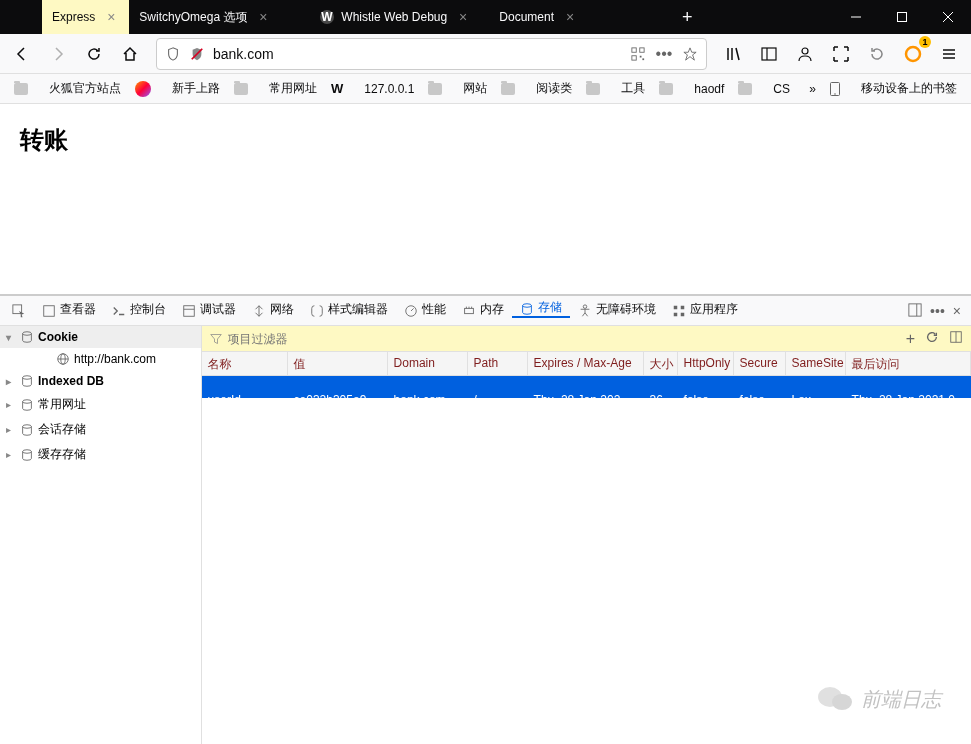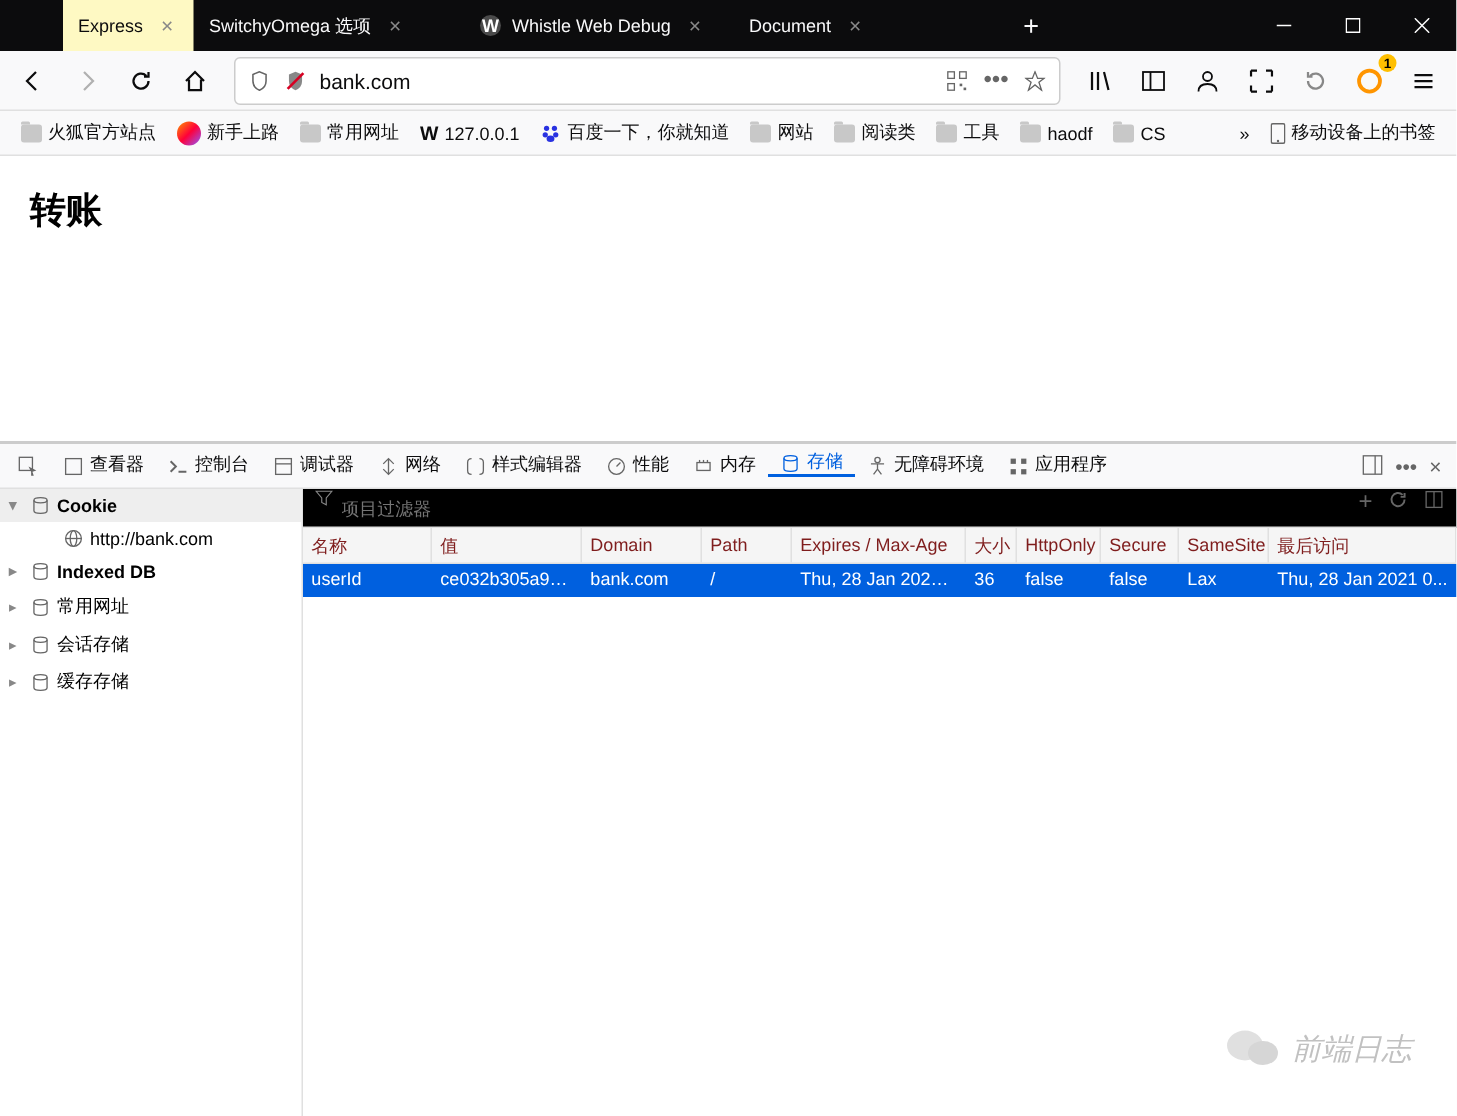--- a/index.html
+++ b/index.html
@@ -17,46 +17,46 @@
 .navbar{height:40px;background:#f9f9fa;display:flex;align-items:center;padding:0 6px;gap:4px;border-bottom:1px solid #e0e0e0}
 .nav-btn{width:32px;height:32px;display:flex;align-items:center;justify-content:center;border-radius:4px;color:#0c0c0d}
 .nav-btn.disabled{color:#b0b0b0}
 .urlbar{flex:1;height:32px;background:#fff;border:1px solid #ccc;border-radius:4px;display:flex;align-items:center;padding:0 4px;margin:0 6px}
 .url-icon{width:24px;height:24px;display:flex;align-items:center;justify-content:center;color:#666}
 .url-input{flex:1;border:none;outline:none;font-size:14px;color:#0c0c0d;padding:0 4px}
 .url-actions{display:flex;gap:2px}
 .badge{position:relative}
 .badge::after{content:"1";position:absolute;top:-2px;right:-2px;background:#ffbf00;color:#000;font-size:9px;width:12px;height:12px;border-radius:50%;display:flex;align-items:center;justify-content:center;font-weight:bold}
 .bookmarks{height:30px;background:#f9f9fa;display:flex;align-items:center;padding:0 8px;gap:2px;border-bottom:1px solid #e0e0e0}
-.bm{display:flex;align-items:center;gap:4px;padding:4px 6px;color:#0c0c0d;font-size:12px;white-space:nowrap}
+.bm{display:flex;align-items:center;gap:21px;padding:4px 6px;color:#0c0c0d;font-size:12px;white-space:nowrap}
 .bm-folder{width:14px;height:12px;background:#c8c8c8;border-radius:2px;position:relative}
 .bm-folder::before{content:"";position:absolute;top:-2px;left:0;width:6px;height:2px;background:#c8c8c8;border-radius:1px 1px 0 0}
 .bm-spacer{flex:1}
 .content{height:190px;background:#fff;padding:20px}
 .content h1{font-size:24px;font-weight:bold;color:#000}
 .devtools{border-top:2px solid #ccc;background:#f9f9fa}
 .dt-tabs{height:30px;display:flex;align-items:center;border-bottom:1px solid #e0e0e0;padding:0 4px}
 .dt-tab{display:flex;align-items:flex-end;gap:4px;padding:0 8px;height:14px;color:#0c0c0d;font-size:12px;cursor:pointer}
 .dt-tab.active{color:#0060df;border-bottom:2px solid #0060df}
 .dt-icon{width:14px;height:14px}
 .dt-right{margin-left:auto;display:flex;gap:8px;padding-right:6px}
 .dt-body{display:flex;height:420px;background:#fff}
 .dt-sidebar{width:218px;border-right:1px solid #e0e0e0;background:#fff}
 .tree-item{display:flex;align-items:center;padding:4px 6px;font-size:12px;cursor:pointer}
 .tree-item.bold{font-weight:bold;background:#eee}
 .tree-arrow{width:10px;display:inline-block;color:#888;font-size:10px}
 .tree-icon{width:14px;height:14px;margin:0 4px}
 .dt-main{flex:1;display:flex;flex-direction:column}
-.filter-bar{height:26px;border-bottom:1px solid #e0e0e0;display:flex;padding:0 8px;background:#000000}
+.filter-bar{height:26px;border-bottom:1px solid #e0e0e0;display:flex;align-items:center;padding:0 8px;background:#fef9c3}
 .filter-input{border:none;background:transparent;outline:none;font-size:12px;color:#888;flex:1}
 .filter-actions{display:flex;gap:10px;color:#666}
 .table-head{display:flex;height:24px;background:#f5f5f5;border-bottom:1px solid #e0e0e0}
 .th{padding:4px 6px;font-size:12px;border-right:1px solid #e0e0e0;color:#7f1d1d;overflow:hidden;white-space:nowrap}
 .table-row{display:flex;height:22px;background:#0060df;color:#fff}
-.td{padding:3px 6px;font-size:12px;overflow:hidden;white-space:nowrap;text-overflow:ellipsis}
+.td{padding:17px 6px;font-size:12px;overflow:hidden;white-space:nowrap;text-overflow:ellipsis}
 .c-name{width:86px}.c-val{width:100px}.c-dom{width:80px}.c-path{width:60px}.c-exp{width:116px}.c-size{width:34px}.c-http{width:56px}.c-sec{width:52px}.c-same{width:60px}.c-last{flex:1}
 .watermark{position:absolute;bottom:30px;right:30px;display:flex;align-items:center;gap:8px;opacity:0.6}
 .wm-text{font-size:20px;color:#999;font-style:italic;font-family:Liberation Mono, monospace}
 svg{display:block}
 .firefox-icon{width:16px;height:16px;background:linear-gradient(135deg,#ff9500,#ff0039,#9059ff);border-radius:50%}
 </style>
 </head>
 <body>
 
 <div class="titlebar">
@@ -210,32 +210,20 @@
     </div>
   <div class="bm">
       <span class="bm-folder"></span>
       <span>常用网址</span>
     </div>
   <div class="bm">
       <span style="font-weight:bold;font-size:13px">W</span>
       <span>127.0.0.1</span>
     </div>
   <div class="bm">
-      <span>
-        <svg width="14" height="14" viewBox="0 0 16 16">
-          <circle cx="5" cy="4" r="2" fill="#2932e1"></circle>
-          <circle cx="11" cy="4" r="2" fill="#2932e1"></circle>
-          <circle cx="4" cy="9" r="2" fill="#2932e1"></circle>
-          <circle cx="12" cy="9" r="2" fill="#2932e1"></circle>
-          <ellipse cx="8" cy="12" rx="3" ry="2.5" fill="#2932e1"></ellipse>
-        </svg>
-      </span>
-      <span>百度一下，你就知道</span>
-    </div>
-  <div class="bm">
       <span class="bm-folder"></span>
       <span>网站</span>
     </div>
   <div class="bm">
       <span class="bm-folder"></span>
       <span>阅读类</span>
     </div>
   <div class="bm">
       <span class="bm-folder"></span>
       <span>工具</span>
@@ -359,21 +347,21 @@
   <div class="dt-body">
     <div class="dt-sidebar">
       <div class="tree-item bold">
           <span class="tree-arrow">▾</span>
           <svg class="tree-icon" viewBox="0 0 16 16">
             <ellipse cx="8" cy="4" rx="5" ry="2" fill="none" stroke="#666"></ellipse>
             <path d="M3 4 L3 12 Q3 14 8 14 Q13 14 13 12 L13 4" fill="none" stroke="#666"></path>
           </svg>
           <span>Cookie</span>
         </div>
-      <div class="tree-item" style="padding-left:38px">
+      <div class="tree-item" style="padding-left:52px">
           <svg class="tree-icon" viewBox="0 0 16 16">
             <circle cx="8" cy="8" r="6" fill="none" stroke="#666"></circle>
             <ellipse cx="8" cy="8" rx="2.5" ry="6" fill="none" stroke="#666"></ellipse>
             <line x1="2" y1="8" x2="14" y2="8" stroke="#666"></line>
           </svg>
           <span>http://bank.com</span>
         </div>
       <div class="tree-item bold" style="background:transparent">
           <span class="tree-arrow">▸</span>
           <svg class="tree-icon" viewBox="0 0 16 16">

